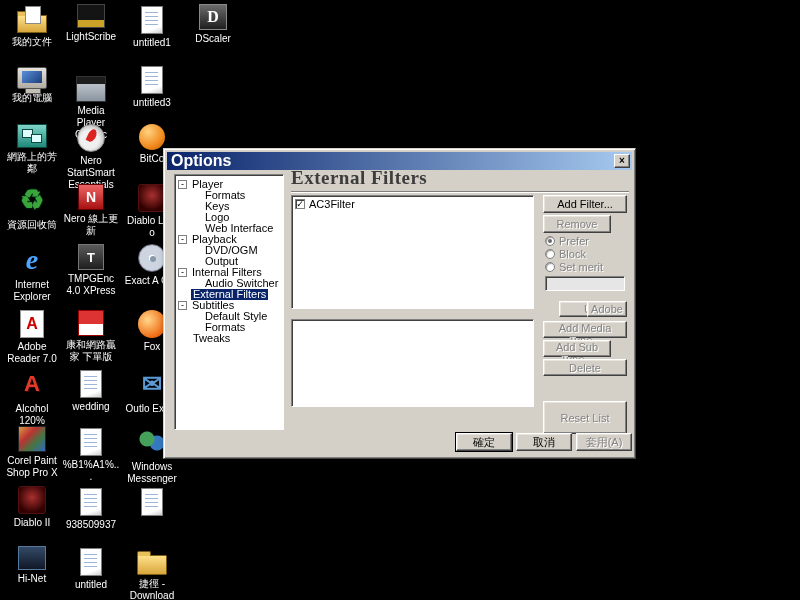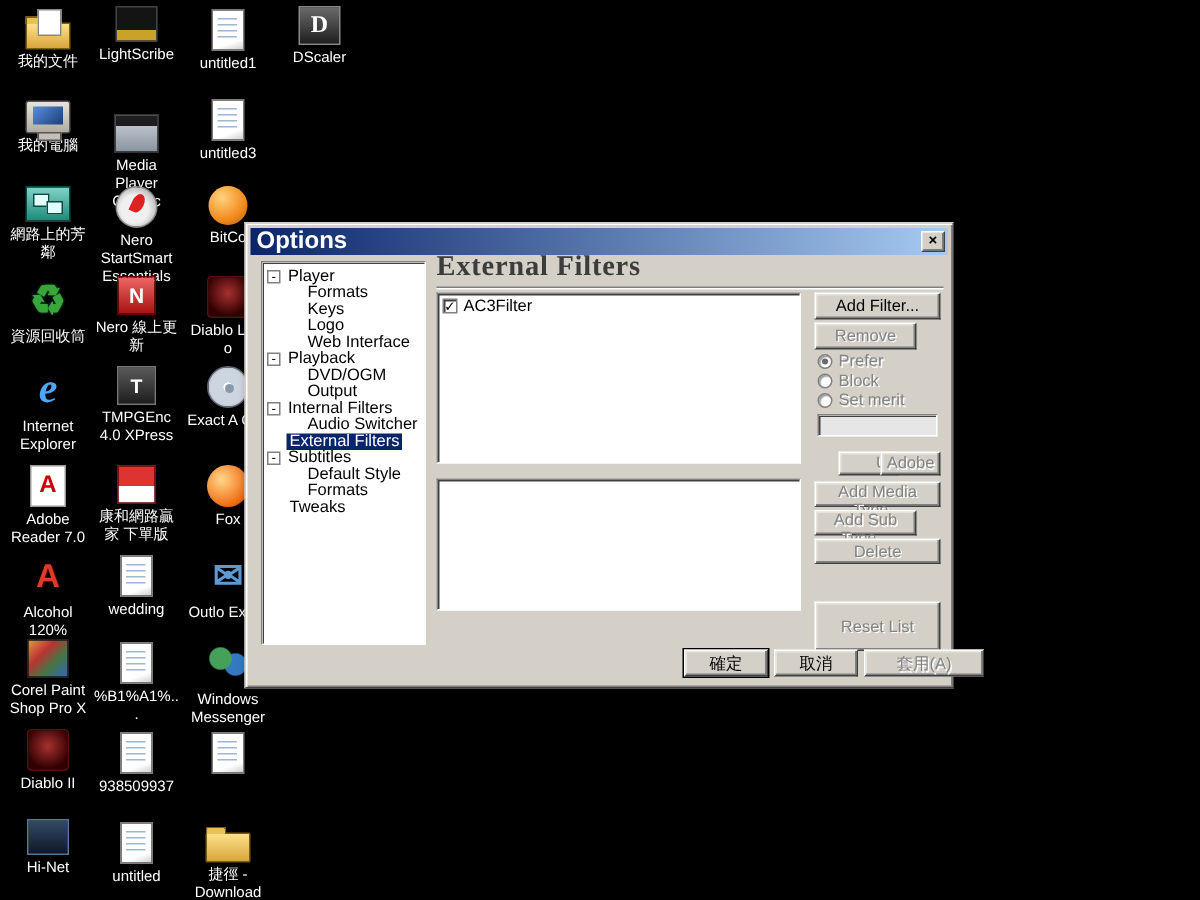--- a/index.html
+++ b/index.html
@@ -138,21 +138,21 @@
   .radio.checked::after { content:""; position:absolute; left:2px; top:2px; width:4px; height:4px; border-radius:50%; background:#6a6a6a; }
 
   .merit-field {
     position:absolute; left:254px; top:107px; width:80px; height:15px;
     background:#e6e6e6; border:1px solid; border-color:#808080 #fff #fff #808080;
     box-shadow:inset 1px 1px 0 #404040; font-size:11px; padding:0 2px;
   }
 
   .b-ok     { left:292px; top:284px; width:56px; height:18px; box-shadow:0 0 0 1px #000, inset -1px -1px 0 #808080, inset 1px 1px 0 #e8e4dc; }
   .b-cancel { left:352px; top:284px; width:56px; height:18px; }
-  .b-apply  { left:412px; top:284px; width:80px; height:18px; }
+  .b-apply  { left:412px; top:284px; width:56px; height:18px; }
 </style>
 </head>
 <body>
 
 <div>
   <div>
       <div class="icon-cell" style="left: 3px; top: 4px;">
         <div class="icon ic-my-documents"></div>
         <div class="icon-label">我的文件</div>
       </div>

